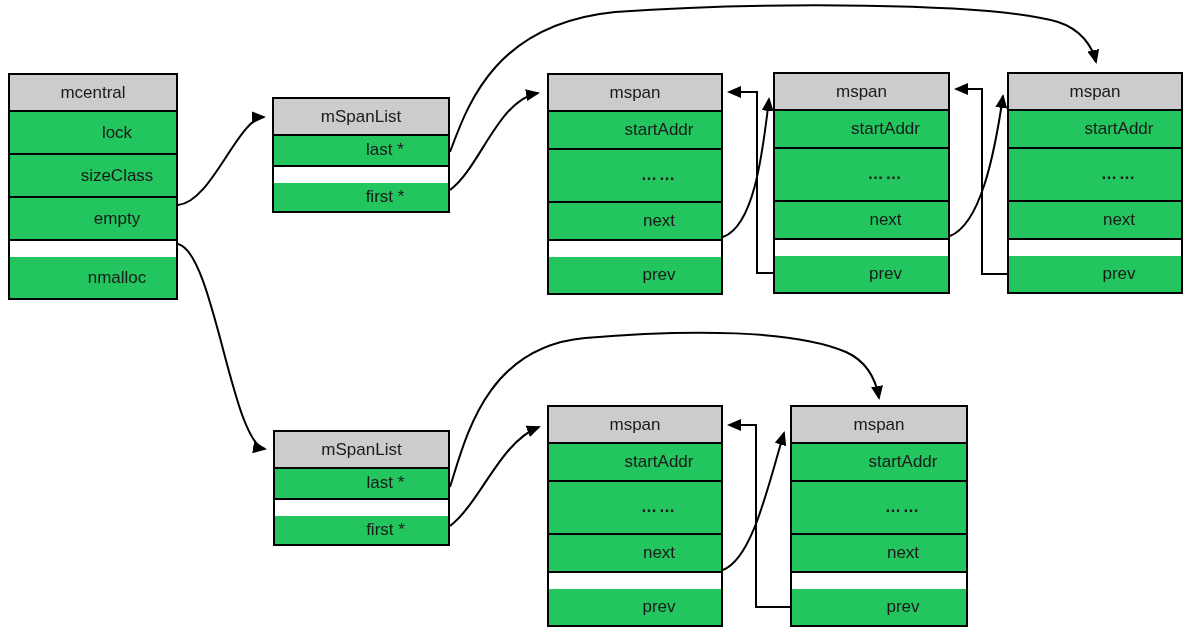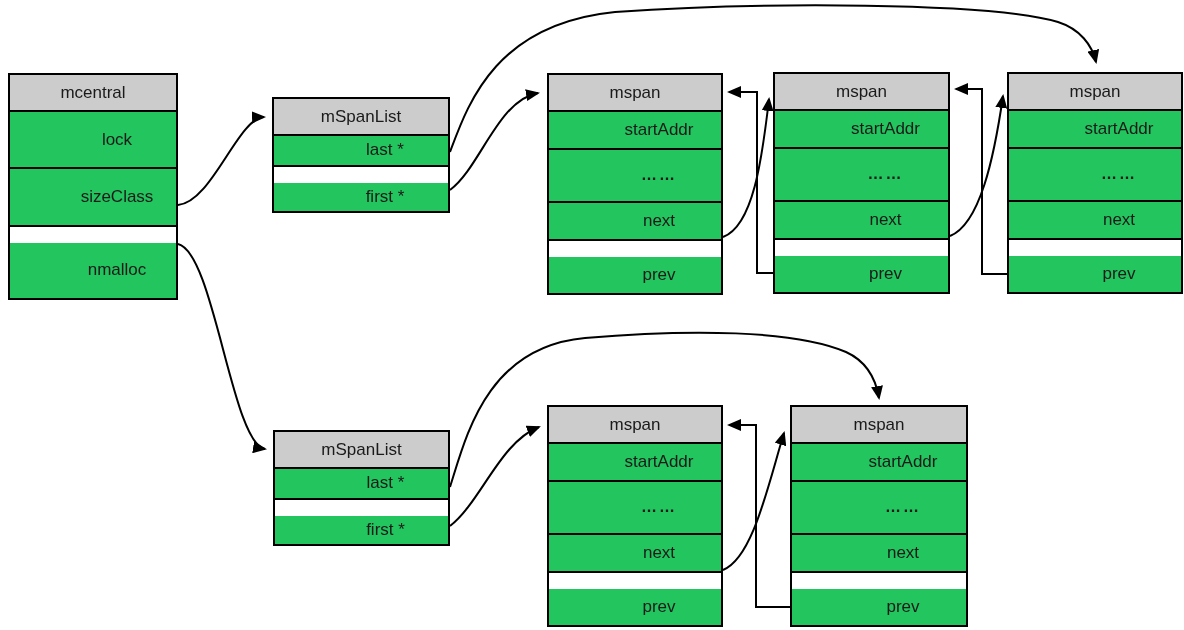--- a/index.html
+++ b/index.html
@@ -99,20 +99,21 @@
     <path class="edge" d="M 450 487 C 466 437, 486 347, 585 338 C 690 329, 795 330, 846 352 C 868 362, 876 380, 879 398" marker-end="url(#ah)"></path>
     <path class="edge" d="M 450 526 C 481 502, 500 442, 539 427" marker-end="url(#ah)"></path>
     <path class="edge" d="M 723 570 C 753 558, 768 485, 784 433" marker-end="url(#ah)"></path>
     <path class="edge" d="M 792 607 L 756 607 L 756 425 L 729 425" marker-end="url(#ah)"></path>
   </svg>
 
   <div class="node" id="mcentral">
     <div class="hdr">mcentral</div>
     <div class="cell">lock</div>
     <div class="cell">sizeClass</div>
+    <div class="cell">empty</div>
     <div class="cell">nmalloc</div>
   </div>
 
   <div class="node" id="spanlist-top">
     <div class="hdr">mSpanList</div>
     <div class="cell">last *</div>
     <div class="cell">first *</div>
   </div>
 
   <div class="node" id="spanlist-bottom">

